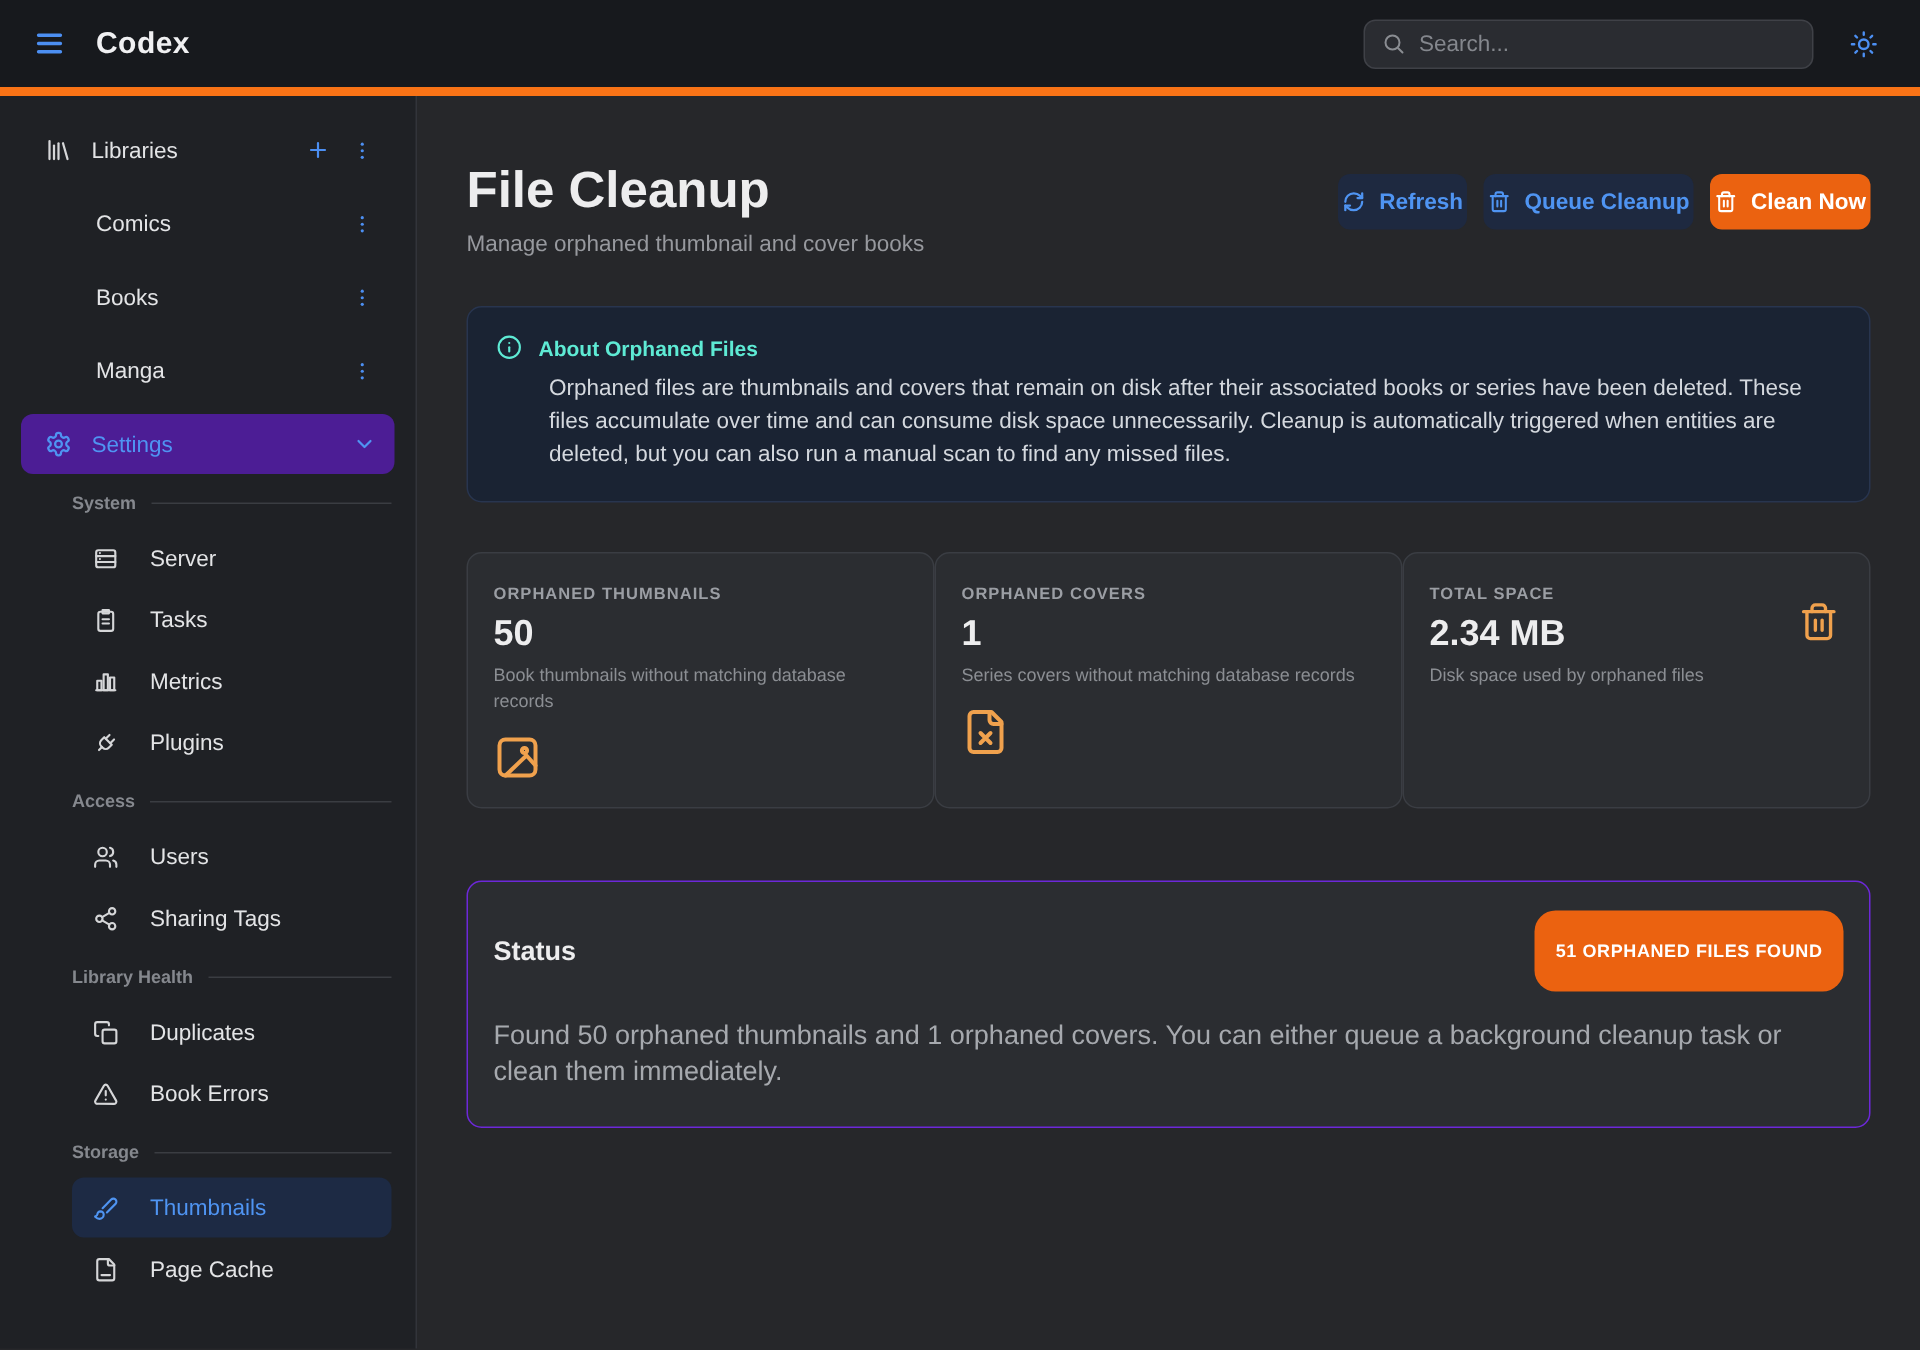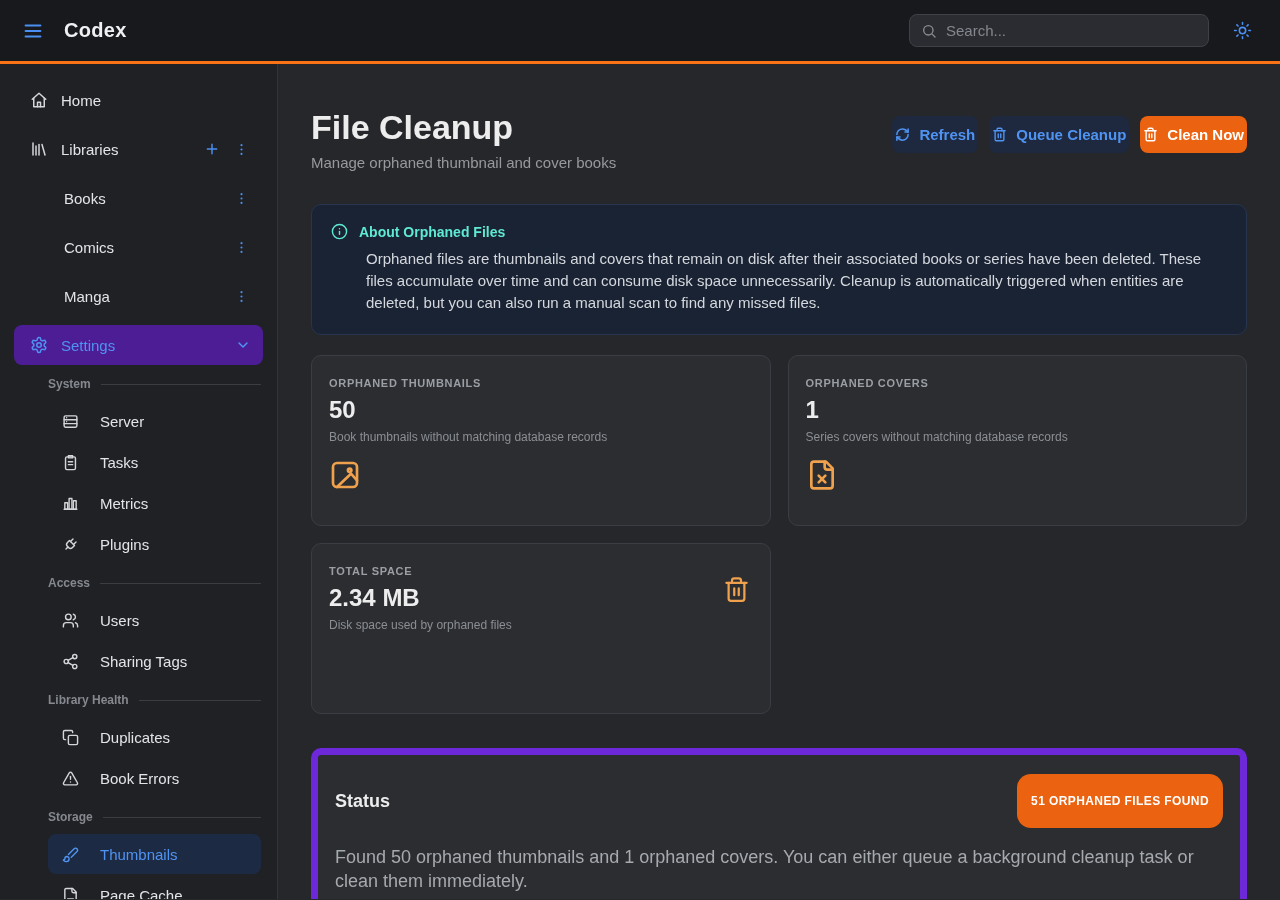--- a/index.html
+++ b/index.html
@@ -5,21 +5,21 @@
   * { margin:0; padding:0; box-sizing:border-box; }
   html,body { width:1280px; height:900px; overflow:hidden; }
   body {
     font-family:"Liberation Sans","DejaVu Sans",sans-serif;
     background:#26272a; color:#e3e4e6;
   }
   svg { display:block; }
 
   
   .navbar {
-    height:64px; background:#17191d; border-bottom:3px solid #f97316;
+    height:64px; background:#17191d; border-bottom:6px solid #f97316;
     display:flex; align-items:center; padding:0 22px;
   }
   .hamburger { color:#4c8ff2; background:none; border:none; cursor:pointer; margin-right:20px; }
   .brand { font-size:20px; font-weight:700; color:#f0f0f2; letter-spacing:.3px; }
   .nav-spacer { flex:1; }
   .search-box {
     width:300px; height:33px; background:#2a2c31; border:1px solid #3f4147;
     border-radius:8px; display:flex; align-items:center; padding:0 11px; gap:9px;
   }
   .search-box svg { color:#8a8d92; flex:none; }
@@ -83,34 +83,34 @@
   
   .info-panel {
     margin-top:33px; background:#1a2333; border:1px solid #28354f;
     border-radius:10px; padding:18px 19px 20px;
   }
   .info-head { display:flex; align-items:center; gap:11px; color:#5eead4; }
   .info-title { font-size:14px; font-weight:700; }
   .info-body { margin:8px 0 0 35px; font-size:15px; line-height:22px; color:#d4d8de; }
 
   
-  .stats { margin-top:20px; display:grid; grid-template-columns:repeat(2,1fr); gap:17px; }
+  .stats { margin-top:33px; display:grid; grid-template-columns:repeat(3,1fr); }
   .card {
     position:relative; background:#2b2d31; border:1px solid #3a3d43;
     border-radius:10px; padding:21px 17px; height:171px;
   }
   .card-label { font-size:11px; font-weight:700; letter-spacing:.7px; color:#9b9ea4; }
   .card-value { font-size:24px; font-weight:700; color:#ededee; margin-top:7px; }
   .card-desc { font-size:12px; line-height:17px; color:#8b8e93; margin-top:5px; }
   .card-icon { margin-top:13px; color:#f0a14d; }
   .card-icon-tr { position:absolute; top:32px; right:20px; color:#f0a14d; }
 
   
   .status-panel {
-    margin-top:34px; background:#2b2d31; border:7px solid #6d28d9;
+    margin-top:48px; background:#2b2d31; border:1px solid #6d28d9;
     border-radius:10px; padding:19px 17px 25px;
   }
   .status-head { display:flex; justify-content:space-between; align-items:center; }
   .status-title { font-size:18px; font-weight:700; color:#ededee; }
   .badge {
     background:#eb6210; color:#fff; font-size:12px; font-weight:700;
     letter-spacing:.4px; padding:20px 14px; border-radius:14px; white-space:nowrap;
   }
   .status-body { margin-top:17px; font-size:18px; line-height:24px; color:#a6a9ae; max-width:885px; }
 </style>
@@ -137,30 +137,20 @@
         <circle cx="12" cy="12" r="4"></circle>
         <path d="M12 2v2M12 20v2M4.93 4.93l1.41 1.41M17.66 17.66l1.41 1.41M2 12h2M20 12h2M4.93 19.07l1.41-1.41M17.66 6.34l1.41-1.41"></path>
       </svg>
   </button>
 </header>
 
 <div class="shell">
 
   <nav class="sidebar">
 
-    <div class="side-item">
-      <span class="it-icon">
-        <svg width="18" height="18" viewBox="0 0 24 24" fill="none" stroke="currentColor" stroke-width="2" stroke-linecap="round" stroke-linejoin="round">
-            <path d="M3 11l9-8 9 8"></path>
-            <path d="M5 9.5V21h14V9.5"></path>
-            <path d="M10 21v-6h4v6"></path>
-          </svg>
-      </span>
-      <span>Home</span>
-    </div>
 
     <div class="side-item">
       <span class="it-icon">
         <svg width="18" height="18" viewBox="0 0 24 24" fill="none" stroke="currentColor" stroke-width="2" stroke-linecap="round" stroke-linejoin="round">
             <path d="m16 6 4 14"></path>
             <path d="M12 6v14"></path>
             <path d="M8 8v12"></path>
             <path d="M4 4v16"></path>
           </svg>
       </span>
@@ -174,33 +164,33 @@
       <button class="mini-btn">
         <svg width="15" height="15" viewBox="0 0 24 24" fill="currentColor">
             <circle cx="12" cy="5" r="1.7"></circle>
             <circle cx="12" cy="12" r="1.7"></circle>
             <circle cx="12" cy="19" r="1.7"></circle>
           </svg>
       </button>
     </div>
 
     <div class="side-item child">
-      <span>Books</span>
+      <span>Comics</span>
       <span class="grow"></span>
       <button class="mini-btn">
         <svg width="15" height="15" viewBox="0 0 24 24" fill="currentColor">
             <circle cx="12" cy="5" r="1.7"></circle>
             <circle cx="12" cy="12" r="1.7"></circle>
             <circle cx="12" cy="19" r="1.7"></circle>
           </svg>
       </button>
     </div>
 
     <div class="side-item child">
-      <span>Comics</span>
+      <span>Books</span>
       <span class="grow"></span>
       <button class="mini-btn">
         <svg width="15" height="15" viewBox="0 0 24 24" fill="currentColor">
             <circle cx="12" cy="5" r="1.7"></circle>
             <circle cx="12" cy="12" r="1.7"></circle>
             <circle cx="12" cy="19" r="1.7"></circle>
           </svg>
       </button>
     </div>
 

